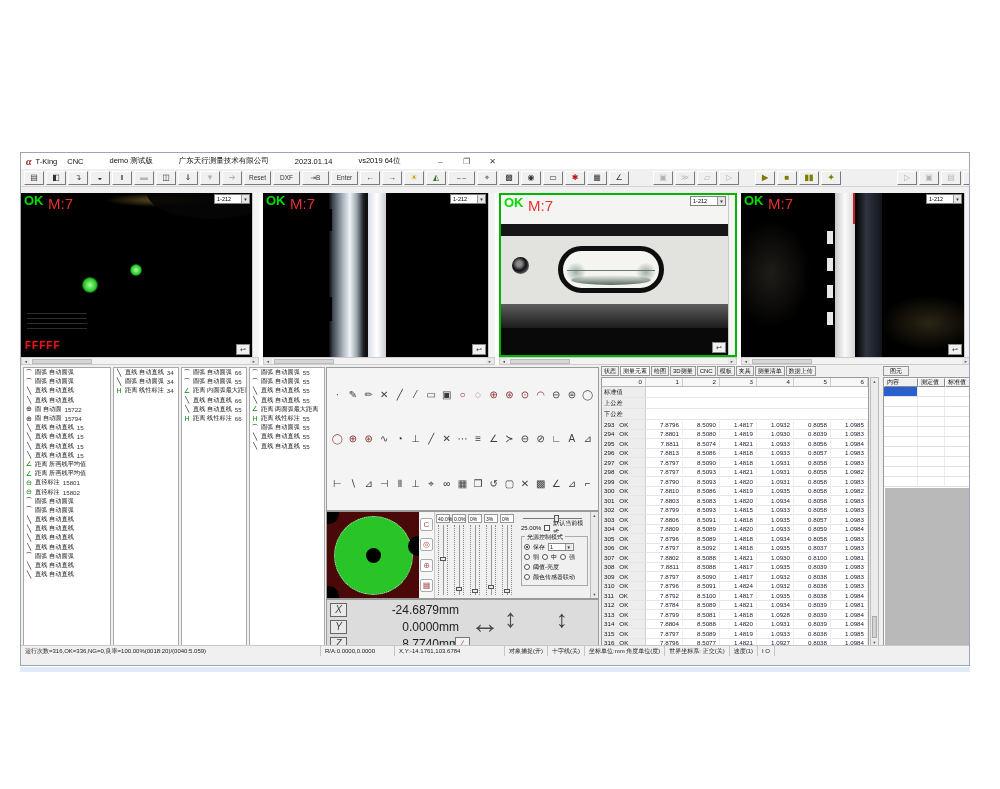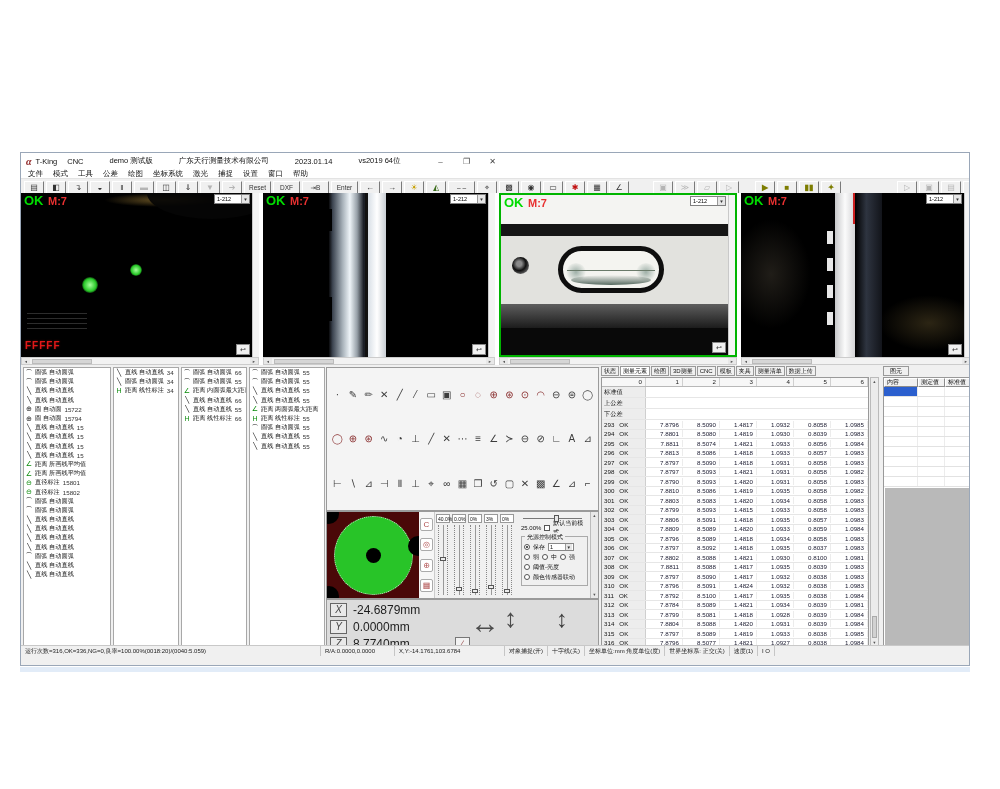--- a/index.html
+++ b/index.html
@@ -27,21 +27,21 @@
   .tbtn.green{color:#3e6e1e}
   .gap-sm{margin-left:14px}
   .gap-md{margin-left:22px}
   .gap-lg{margin-left:54px}
   
   .cams{position:absolute;top:40px;left:0;width:950px;height:172px;background:#fff}
   .campanel{position:absolute;top:0;height:172px}
   .camview{position:relative;width:100%;height:164px;background:#000;overflow:hidden}
   .cam3 .camview{border:2px solid #00b400}
   .cam-status{position:absolute;left:3px;top:0px;font-size:13px;font-weight:bold;color:#00dc00;z-index:5}
-  .cam-mode{position:absolute;left:27px;top:2px;font-size:11px;font-weight:bold;color:#e83030;z-index:5}
+  .cam-mode{position:absolute;left:27px;top:2px;font-size:15px;font-weight:normal;color:#e83030;z-index:5}
   .cam-combo{position:absolute;right:9px;top:1px;width:36px;height:10px;background:#fff;border:1px solid #808080;font-size:5.5px;display:flex;align-items:center;padding-left:2px;color:#000;z-index:6}
   .cam-combo .dd{position:absolute;right:0;top:0;width:8px;height:100%;background:#e6e6e6;border-left:1px solid #999;font-size:4.5px;display:flex;align-items:center;justify-content:center;color:#333}
   .cam-corner{position:absolute;right:9px;bottom:2px;width:14px;height:11px;background:#f0f0f0;border:1px solid #888;font-size:7px;display:flex;align-items:center;justify-content:center;color:#333;z-index:6}
   .camvscroll{position:absolute;right:0;top:0;width:7px;height:100%;background:#f4f4f4;border-left:1px solid #c9c9c9;z-index:4}
   .camhscroll{position:relative;height:8px;background:#f2f2f2;border:1px solid #ccc;font-size:4.5px;color:#555}
   .camhscroll .ar{position:absolute;top:0;width:8px;height:100%;display:flex;align-items:center;justify-content:center;background:#e8e8e8}
   .camhscroll .ar.l{left:0}.camhscroll .ar.r{right:0}
   .camhscroll .thumb{position:absolute;left:10px;top:1px;width:60px;height:5px;background:#d6d6d6;border:1px solid #bbb}
   
   .c1-blur{position:absolute;left:35%;top:0;width:50%;height:14px;background:radial-gradient(ellipse at center,#6a5424 0%,rgba(0,0,0,0) 70%)}
@@ -114,21 +114,21 @@
   .optrow{display:flex;align-items:center;gap:3px;margin:2px 0;height:8px}
   .radio{width:6px;height:6px;border:1px solid #555;border-radius:50%;background:#fff;flex:0 0 6px;position:relative}
   .radio.sel::after{content:"";position:absolute;left:1px;top:1px;width:2px;height:2px;border-radius:50%;background:#222}
   .mini-select{width:26px;height:8px;border:1px solid #888;background:#fff;display:flex;align-items:center;justify-content:space-between;padding:0 1px;font-size:5.5px}
   .mini-select .dd{font-size:4.5px;color:#333;background:#e6e6e6;border-left:1px solid #999;padding:0 1px;height:100%;display:flex;align-items:center}
   .opt-scroll{position:absolute;right:0;top:0;bottom:0;width:8px;background:#e9e9e9;border-left:1px solid #bbb;display:flex;flex-direction:column;justify-content:space-between;align-items:center;font-size:4.5px;color:#555;padding:1px 0}
   
   .dro{position:absolute;left:305px;top:234px;width:273px;height:56px;background:#dcdcdc;border:1px solid #9a9a9a;padding:1px 3px}
   .dro-row{display:flex;align-items:center;height:17px;gap:6px}
   .axis-icon{width:17px;height:14px;border:1px solid #666;background:#e9e9e9;color:#444;font-size:10px;font-style:italic;display:flex;align-items:center;justify-content:center}
-  .axis-val{width:106px;text-align:left;font-size:12px;color:#1c1c1c}
+  .axis-val{width:106px;text-align:right;font-size:12px;color:#1c1c1c}
   .pan-arrows{position:absolute;left:143px;top:6px;width:120px;height:40px}
   .pa-h{position:absolute;left:0;top:4px;font-size:30px;color:#4c4c4c;line-height:26px}
   .pa-v{position:absolute;left:34px;top:-3px;font-size:26px;color:#4c4c4c}
   .pa-v2{position:absolute;left:86px;top:-1px;font-size:24px;color:#3c3c3c}
   .diag-btn{position:absolute;left:128px;bottom:4px;width:15px;height:13px;border:1px solid #777;background:#f2f2f2;font-size:8px;color:#8a3030;display:flex;align-items:center;justify-content:center}
   
   .tablepanel{position:absolute;left:580px;top:1px;width:278px;height:290px;font-size:6.2px}
   .ttabs{height:10px;display:flex;gap:1px}
   .ttab{border:1px solid #999;background:#f0f0f0;padding:0 2px;display:flex;align-items:center;font-size:6px;color:#111;white-space:nowrap}
   .ttab.active{background:#fff}
@@ -182,33 +182,20 @@
       <span class="tpart">广东天行测量技术有限公司</span>
       <span class="tpart">2023.01.14</span>
       <span class="tpart">vs2019 64位</span>
       <span class="winbtns">
         <span class="winbtn">–</span>
         <span class="winbtn">❐</span>
         <span class="winbtn">✕</span>
       </span>
     </div>
 
-    <div class="menubar">
-        <span class="menu-item">文件</span>
-        <span class="menu-item">模式</span>
-        <span class="menu-item">工具</span>
-        <span class="menu-item">公差</span>
-        <span class="menu-item">绘图</span>
-        <span class="menu-item">坐标系统</span>
-        <span class="menu-item">激光</span>
-        <span class="menu-item">捕捉</span>
-        <span class="menu-item">设置</span>
-        <span class="menu-item">窗口</span>
-        <span class="menu-item">帮助</span>
-      </div>
 
     <div class="toolbar">
         <div class="tbtn">▤</div>
         <div class="tbtn">◧</div>
         <div class="tbtn">↴</div>
         <div class="tbtn">◒</div>
         <div class="tbtn">‖</div>
         <div class="tbtn disabled">▬</div>
         <div class="tbtn">◫</div>
         <div class="tbtn">⇓</div>

